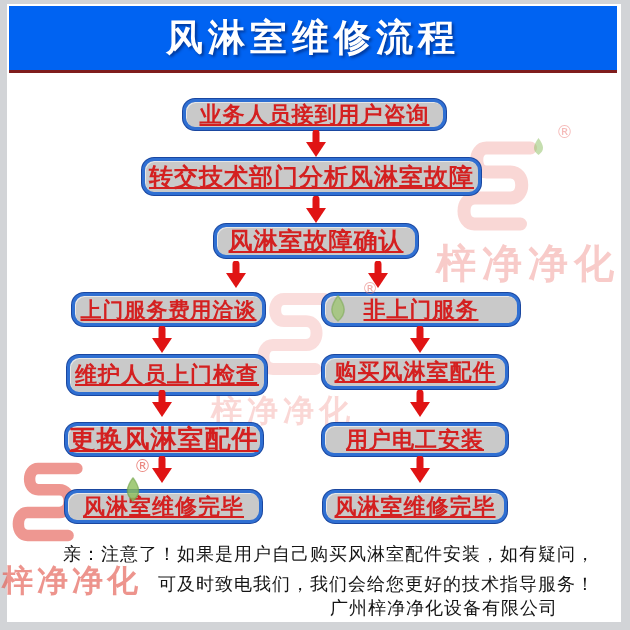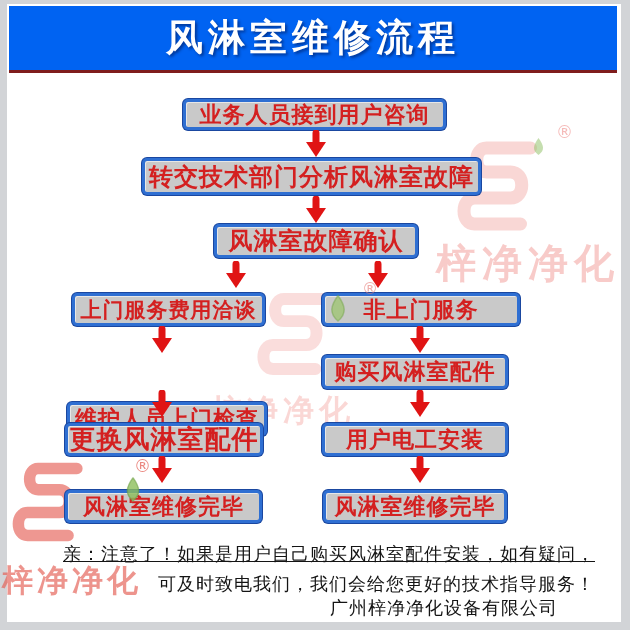--- a/index.html
+++ b/index.html
@@ -18,25 +18,25 @@
     left:2px;top:2px;width:608px;height:64px;
     background:#0063f2;border-bottom:3px solid #7f1d1d;
     display:flex;align-items:center;justify-content:center;z-index:3;
   }
   .banner .t{
     color:#ffffff;font-size:37px;font-weight:bold;letter-spacing:5px;
     text-shadow:2px 2px 3px rgba(0,0,40,.45);
   }
   
   .fbox{
-    background:#c9c9c9;border:3px solid #2f6fd2;border-radius:5px;
+    background:#c9c9c9;border:3px solid #2f6fd2;border-radius:12px;
     box-shadow:0 0 0 1px #1a47a0, inset 1px 1px 0 rgba(255,255,255,.55);
     display:flex;align-items:center;justify-content:center;
     color:#d42020;font-weight:bold;z-index:3;box-sizing:border-box;
-    letter-spacing:1px;white-space:nowrap;
+    letter-spacing:1px;white-space:nowrap;text-decoration:underline;
   }
   
   .arrow{z-index:3;}
   
   .wm{z-index:2;pointer-events:none;}
   .wm-text{font-weight:bold;white-space:nowrap;}
   .wm-top{z-index:4;pointer-events:none;}
   
   .note{color:#141414;font-size:18px;letter-spacing:1px;z-index:3;white-space:nowrap;}
 </style>
@@ -66,21 +66,21 @@
   <span class="t">风淋室维修流程</span>
 </div>
 
 <div class="abs fbox" style="left:183px;top:99px; width:263px;height:31px;font-size:22px;">业务人员接到用户咨询</div>
 <div class="abs fbox" style="left:142px;top:158px;width:339px;height:37px;font-size:24px;">转交技术部门分析风淋室故障</div>
 <div class="abs fbox" style="left:214px;top:224px;width:204px;height:34px;font-size:24px;">风淋室故障确认</div>
 
 <div class="abs fbox" style="left:72px; top:293px;width:193px;height:33px;font-size:21px;">上门服务费用洽谈</div>
 <div class="abs fbox" style="left:322px;top:293px;width:198px;height:33px;font-size:22px;">非上门服务</div>
 
-<div class="abs fbox" style="left:67px; top:355px;width:200px;height:34px;font-size:22px;margin-top:47px;">维护人员上门检查</div>
+<div class="abs fbox" style="left:67px; top:355px;width:200px;height:40px;font-size:22px;">维护人员上门检查</div>
 <div class="abs fbox" style="left:322px;top:355px;width:186px;height:34px;font-size:22px;">购买风淋室配件</div>
 
 <div class="abs fbox" style="left:65px; top:423px;width:198px;height:33px;font-size:26px;">更换风淋室配件</div>
 <div class="abs fbox" style="left:322px;top:423px;width:186px;height:33px;font-size:22px;">用户电工安装</div>
 
 <div class="abs fbox" style="left:65px; top:490px;width:197px;height:33px;font-size:22px;">风淋室维修完毕</div>
 <div class="abs fbox" style="left:323px;top:490px;width:184px;height:33px;font-size:22px;">风淋室维修完毕</div>
 
 <svg class="abs arrow" style="left:303px;top:130px;" width="26" height="29" viewBox="0 0 26 29">
     <path d="M13 3 V13" stroke="#e01414" stroke-width="7" stroke-linecap="round"></path>
@@ -126,15 +126,15 @@
 <svg class="abs wm-top" style="left:326px;top:294px;" width="24" height="30" viewBox="0 0 16 20">
   <path d="M8 1 C13 8 14 13 8 18 C2 13 3 8 8 1" fill="rgba(156,196,111,0.75)" stroke="rgba(120,165,80,0.5)" stroke-width="1"></path>
 </svg>
 <div class="abs wm-top" style="left:362px;top:279px;font-size:16px;color:rgba(230,120,115,0.6);">®</div>
 
 <svg class="abs wm-top" style="left:122px;top:476px;" width="22" height="28" viewBox="0 0 16 20">
   <path d="M8 1 C13 8 14 13 8 18 C2 13 3 8 8 1" fill="rgba(140,190,90,0.8)" stroke="rgba(110,160,70,0.6)" stroke-width="1"></path>
 </svg>
 <div class="abs wm-top" style="left:134px;top:456px;font-size:17px;color:rgba(226,85,75,0.7);">®</div>
 
-<div class="abs note" style="left:63px; top:542px;text-decoration:underline;">亲：注意了！如果是用户自己购买风淋室配件安装，如有疑问，</div>
+<div class="abs note" style="left:63px; top:542px;">亲：注意了！如果是用户自己购买风淋室配件安装，如有疑问，</div>
 <div class="abs note" style="left:158px;top:572px;">可及时致电我们，我们会给您更好的技术指导服务！</div>
 <div class="abs note" style="left:330px;top:596px;">广州梓净净化设备有限公司</div>
 
 </body></html>

